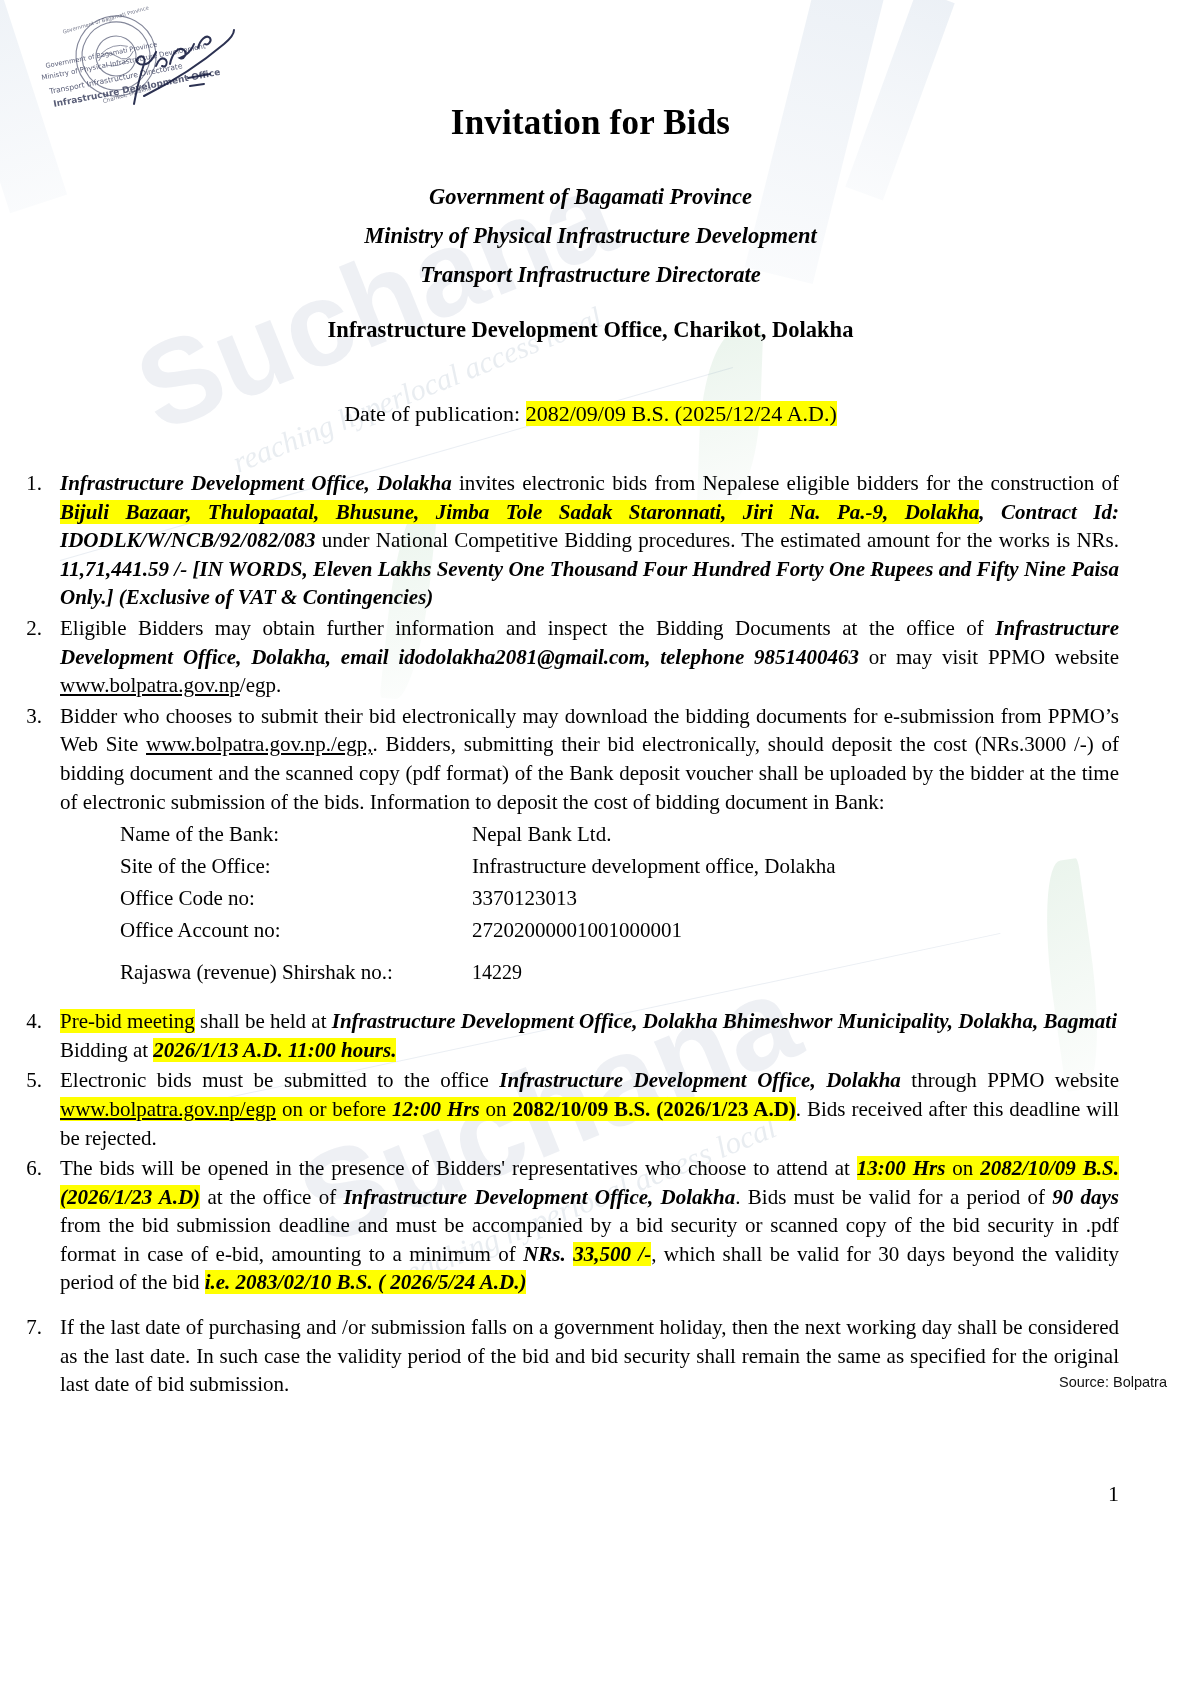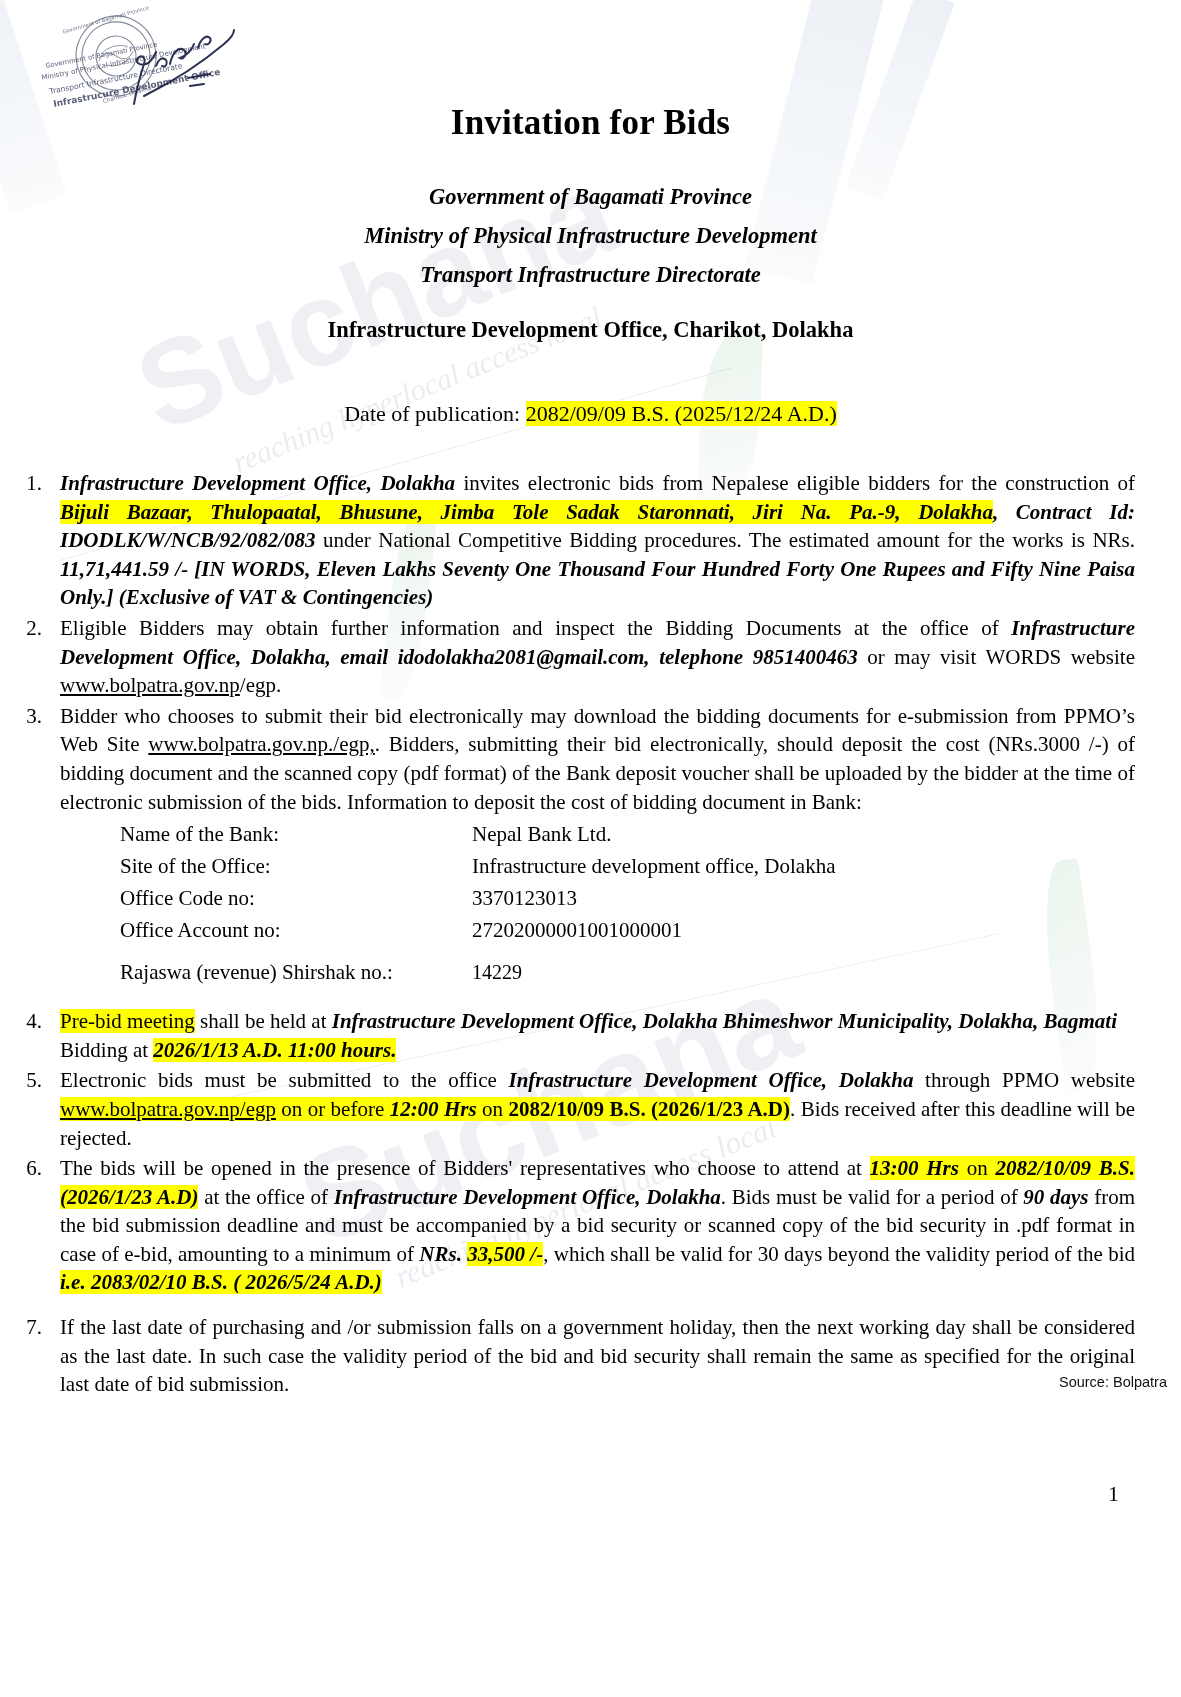--- a/index.html
+++ b/index.html
@@ -126,21 +126,21 @@
     padding-right: 10px;
     font-size: 21px;
     line-height: 28.5px;
     padding-top: 0px;
   }
   .body-txt {
     flex: 1;
     font-size: 21px;
     line-height: 28.6px;
     text-align: justify;
-    padding-right: 46px;
+    padding-right: 62px;
     padding-left: 8px;
     hyphens: none;
   }
   .body-txt.nojust { text-align: left; }
 
   b, .b { font-weight: bold; }
   .bi { font-weight: bold; font-style: italic; }
   .hl { background: #ffff00; }
   .ul { text-decoration: underline; }
 
@@ -252,21 +252,21 @@
 
   <ol class="clauses">
 
     <li>
       <div class="num">1.</div>
       <div class="body-txt"><span class="bi">Infrastructure Development Office, Dolakha</span><span> invites electronic bids from Nepalese eligible bidders for the construction of </span><span class="bi hl">Bijuli Bazaar, Thulopaatal, Bhusune, Jimba Tole Sadak Staronnati, Jiri Na. Pa.-9, Dolakha</span><span class="bi">, </span><span class="bi">Contract Id: IDODLK/W/NCB/92/082/083</span><span> under National Competitive Bidding procedures. The estimated amount for the works is NRs. </span><span class="bi">11,71,441.59 /- [IN WORDS, Eleven Lakhs Seventy One Thousand Four Hundred Forty One Rupees and Fifty Nine Paisa Only.] (Exclusive of VAT &amp; Contingencies)</span></div>
     </li>
 
     <li>
       <div class="num">2.</div>
-      <div class="body-txt"><span>Eligible Bidders may obtain further information and inspect the Bidding Documents at the office of </span><span class="bi">Infrastructure Development Office, Dolakha, email idodolakha2081@gmail.com, telephone 9851400463</span><span> or may visit WORDS website </span><span class="ul">www.bolpatra.gov.np</span><span>/egp.</span></div>
+      <div class="body-txt"><span>Eligible Bidders may obtain further information and inspect the Bidding Documents at the office of </span><span class="bi">Infrastructure Development Office, Dolakha, email idodolakha2081@gmail.com, telephone 9851400463</span><span> or may visit PPMO website </span><span class="ul">www.bolpatra.gov.np</span><span>/egp.</span></div>
     </li>
 
     <li>
       <div class="num">3.</div>
       <div class="body-txt">
         <span>Bidder who chooses to submit their bid electronically may download the bidding documents for e-submission from PPMO’s Web Site </span><span class="ul">www.bolpatra.gov.np./egp,</span><span>. Bidders, submitting their bid electronically, should deposit the cost (NRs.3000 /-) of bidding document and the scanned copy (pdf format) of the Bank deposit voucher shall be uploaded by the bidder at the time of electronic submission of the bids. Information to deposit the cost of bidding document in Bank:</span>
         <table class="bank-table">
           <tbody>
               <tr>
             <td class="lbl">Name of the Bank:</td>

